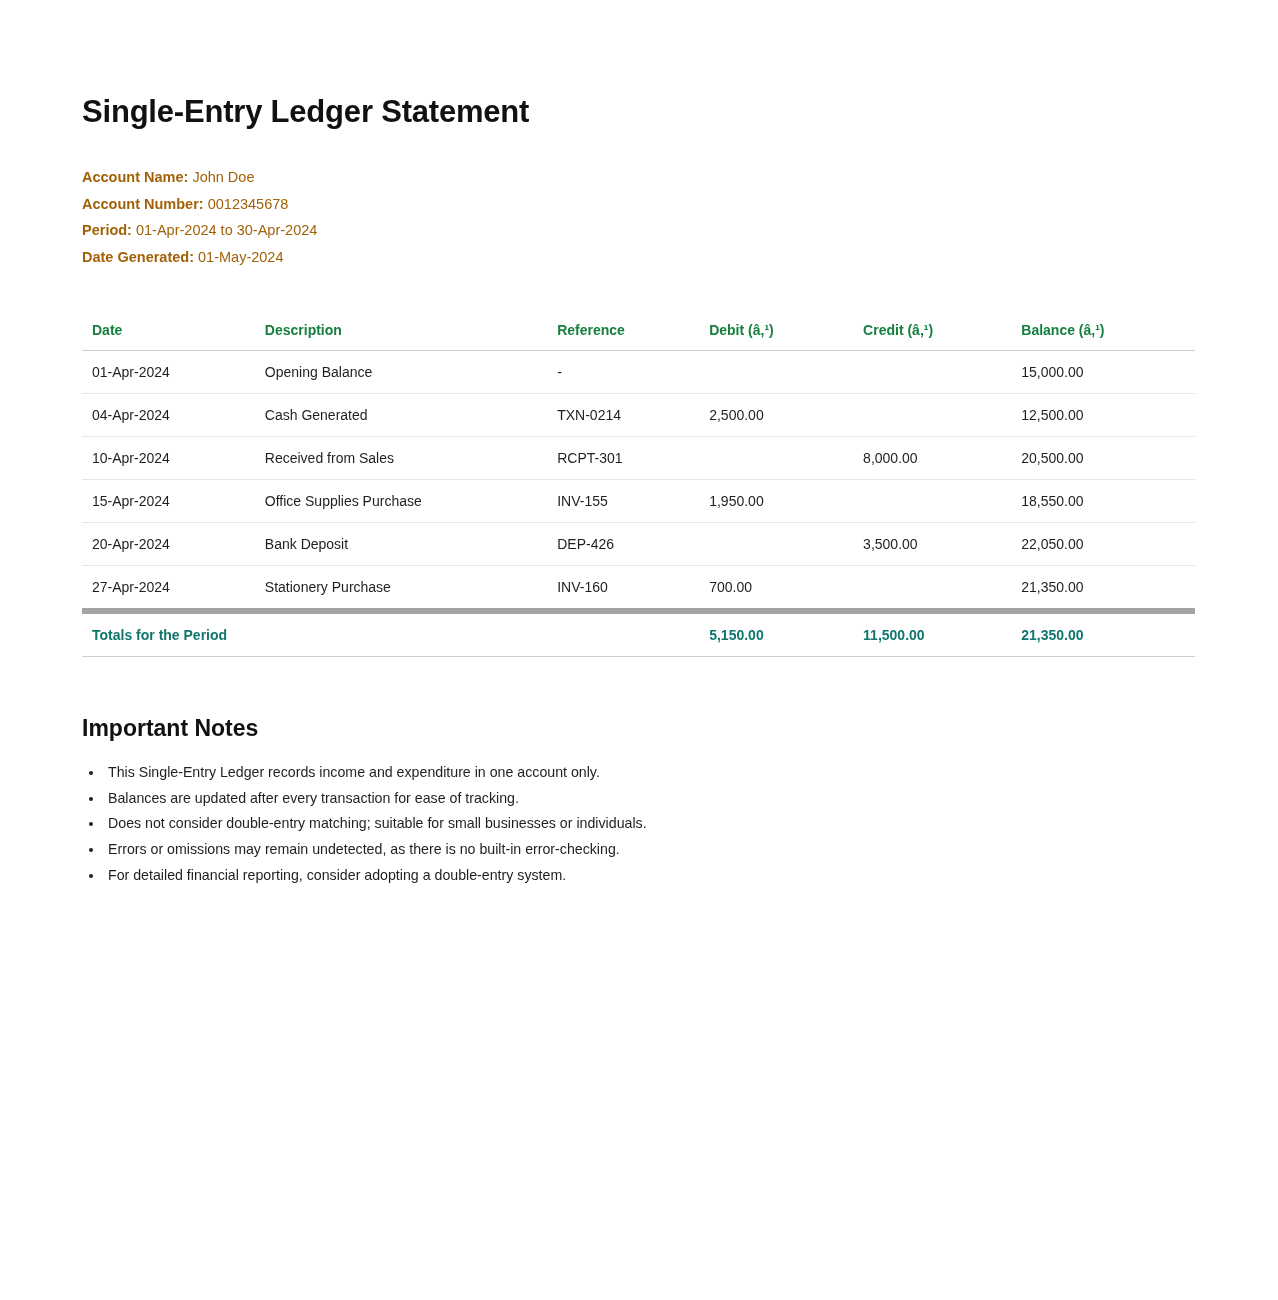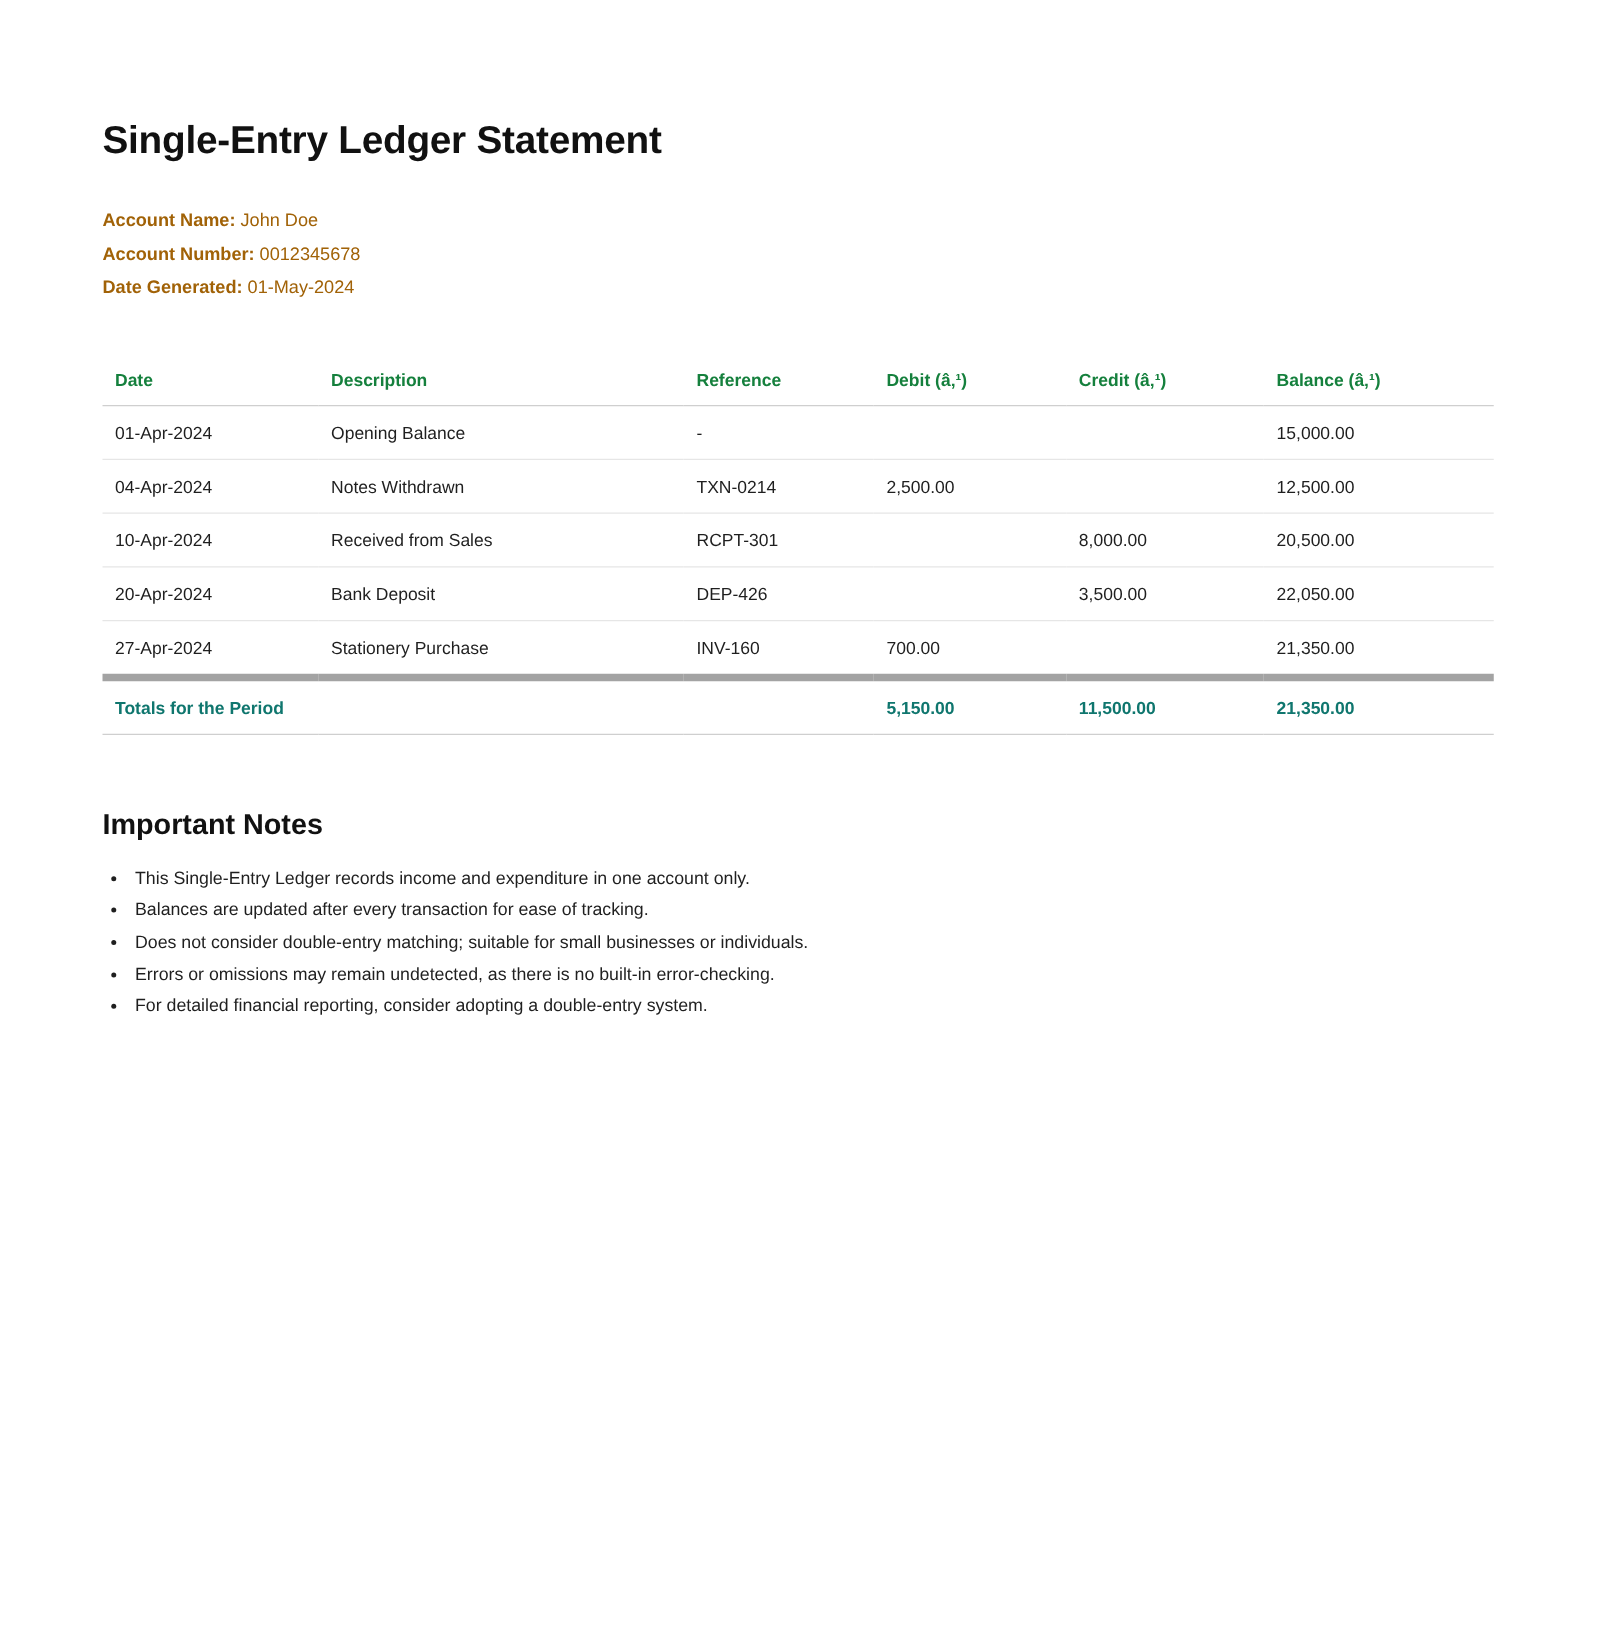--- a/index.html
+++ b/index.html
@@ -96,20 +96,24 @@
   <div class="meta">
     <div>
       <span class="label">Account Name:</span>
       <span>John Doe</span>
     </div>
     <div>
       <span class="label">Account Number:</span>
       <span>0012345678</span>
     </div>
     <div>
+      <span class="label">Period:</span>
+      <span>01-Apr-2024 to 30-Apr-2024</span>
+    </div>
+    <div>
       <span class="label">Date Generated:</span>
       <span>01-May-2024</span>
     </div>
   </div>
 
   <table class="ledger">
     <thead>
       <tr>
         <th class="c-date">Date</th>
         <th class="c-desc">Description</th>
@@ -123,33 +127,41 @@
       <tr>
         <td>01-Apr-2024</td>
         <td>Opening Balance</td>
         <td>-</td>
         <td></td>
         <td></td>
         <td>15,000.00</td>
       </tr>
       <tr>
         <td>04-Apr-2024</td>
-        <td>Notes Withdrawn</td>
+        <td>Cash Generated</td>
         <td>TXN-0214</td>
         <td>2,500.00</td>
         <td></td>
         <td>12,500.00</td>
       </tr>
       <tr>
         <td>10-Apr-2024</td>
         <td>Received from Sales</td>
         <td>RCPT-301</td>
         <td></td>
         <td>8,000.00</td>
         <td>20,500.00</td>
+      </tr>
+      <tr>
+        <td>15-Apr-2024</td>
+        <td>Office Supplies Purchase</td>
+        <td>INV-155</td>
+        <td>1,950.00</td>
+        <td></td>
+        <td>18,550.00</td>
       </tr>
       <tr>
         <td>20-Apr-2024</td>
         <td>Bank Deposit</td>
         <td>DEP-426</td>
         <td></td>
         <td>3,500.00</td>
         <td>22,050.00</td>
       </tr>
       <tr>

